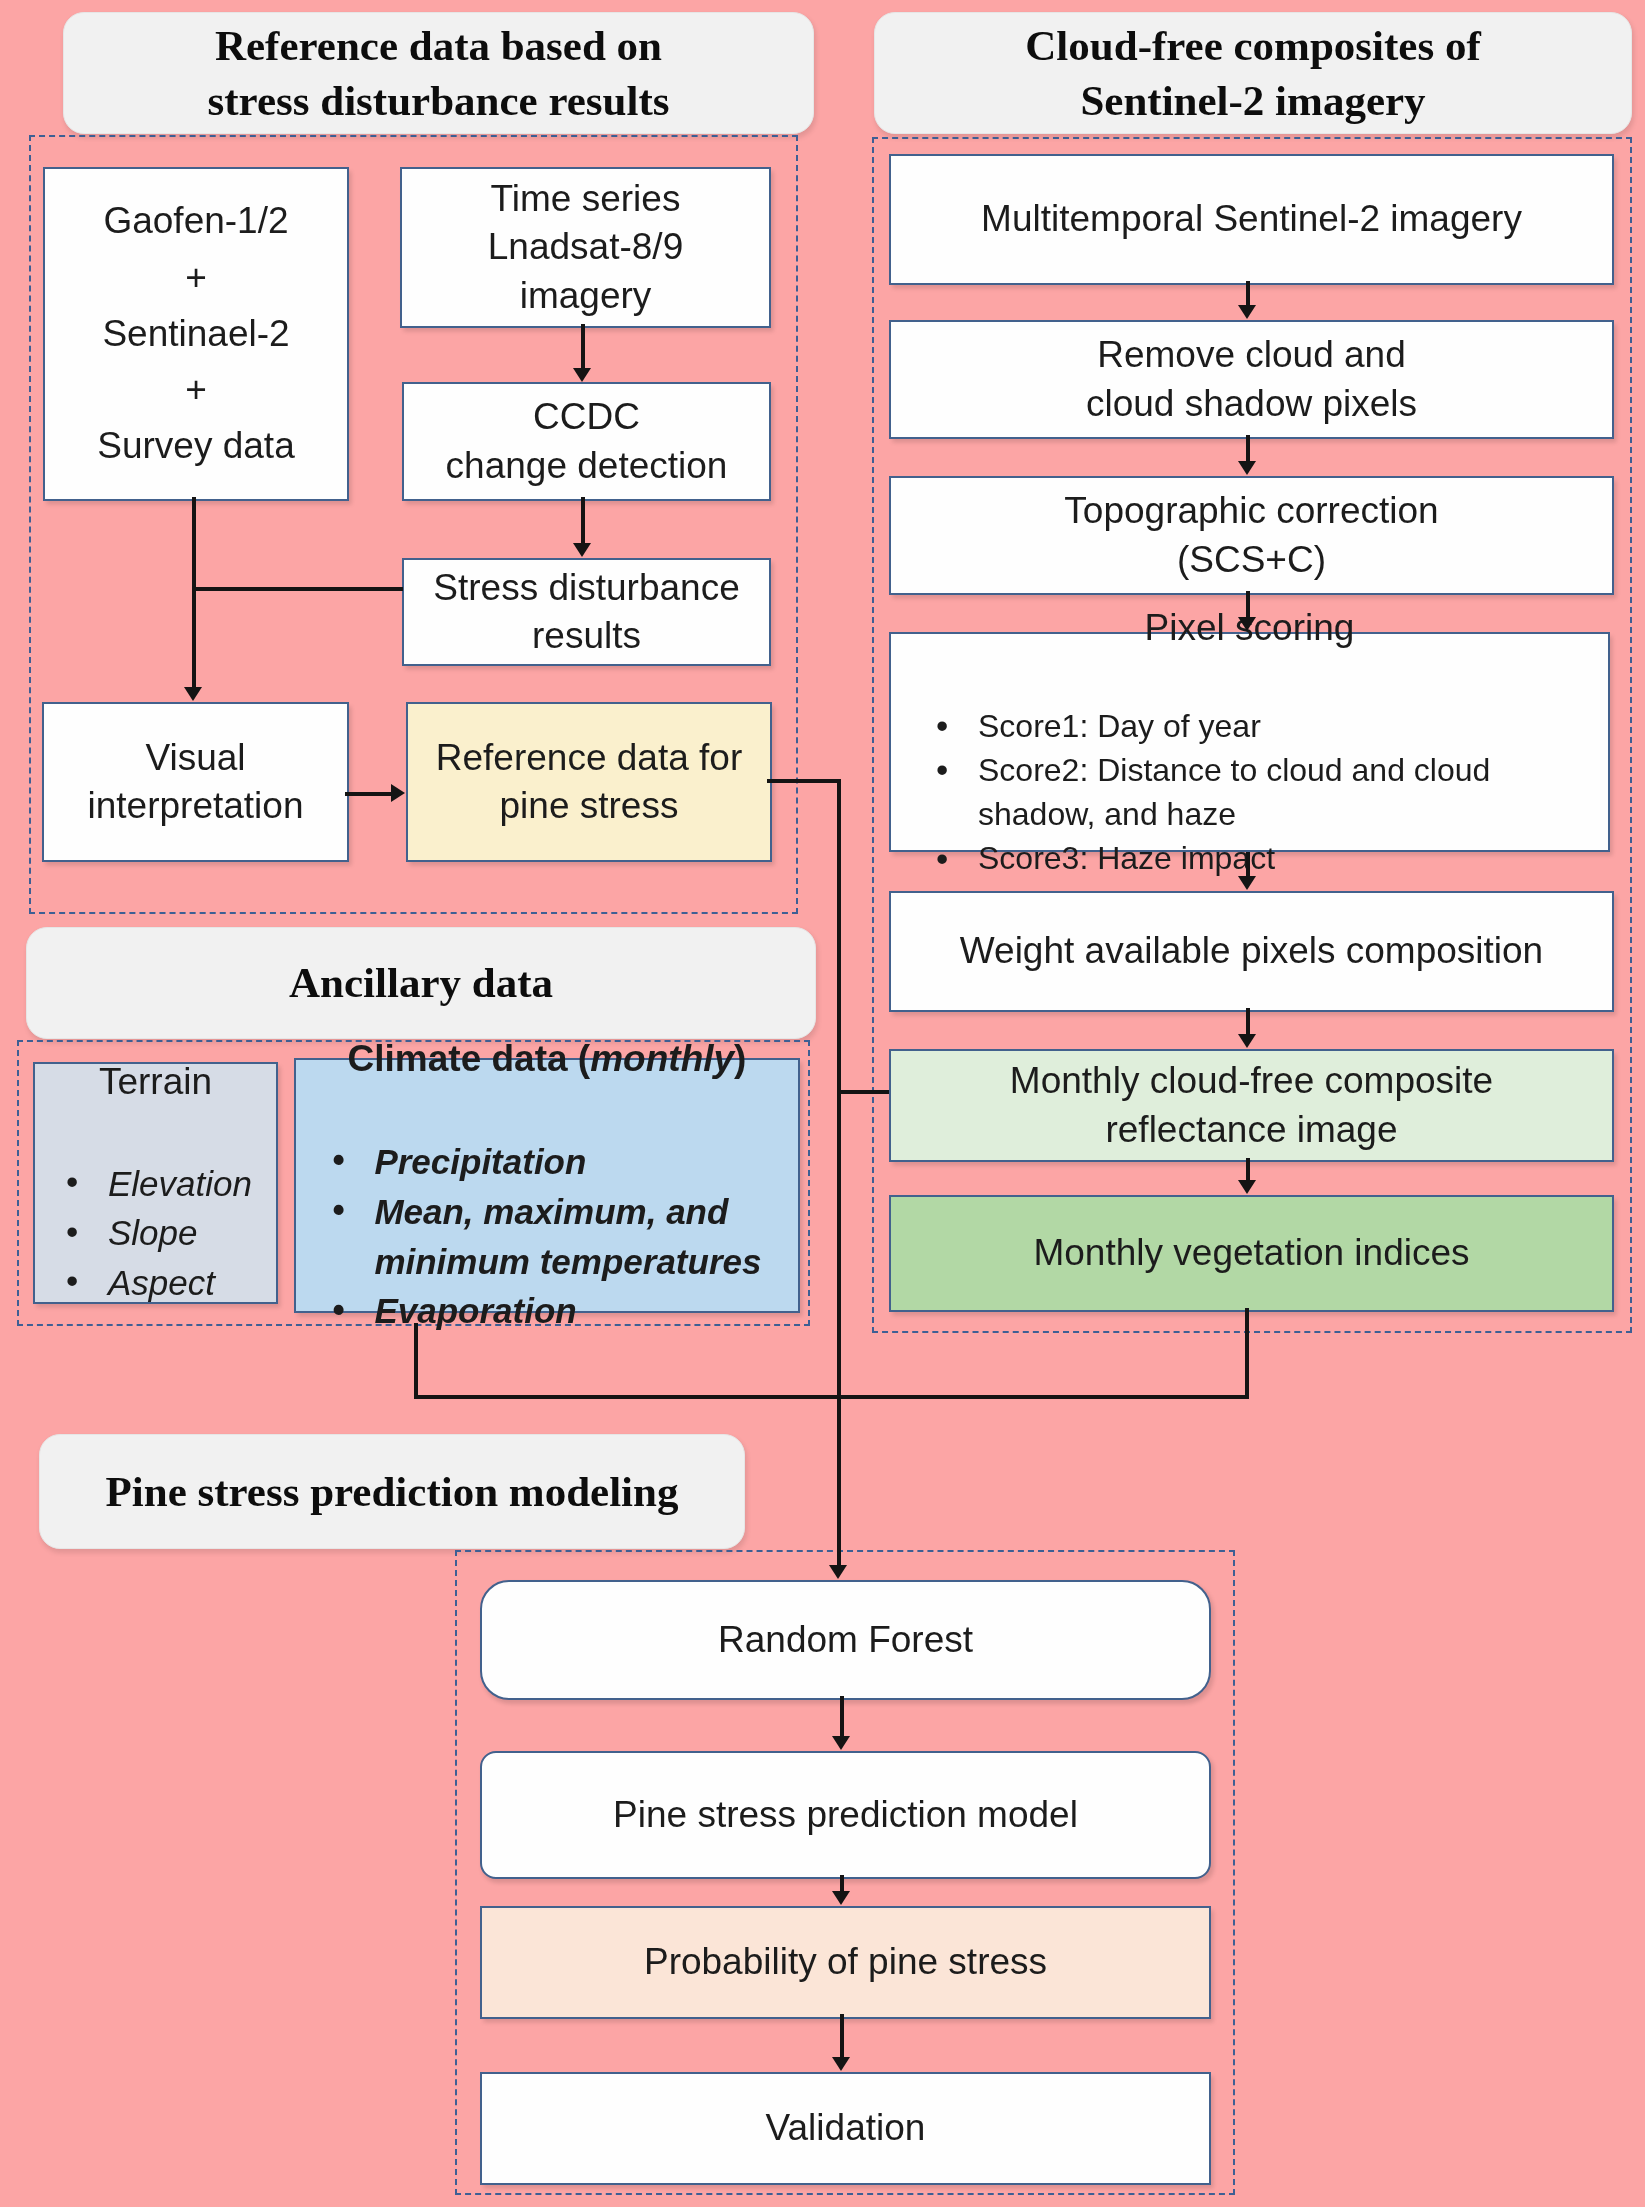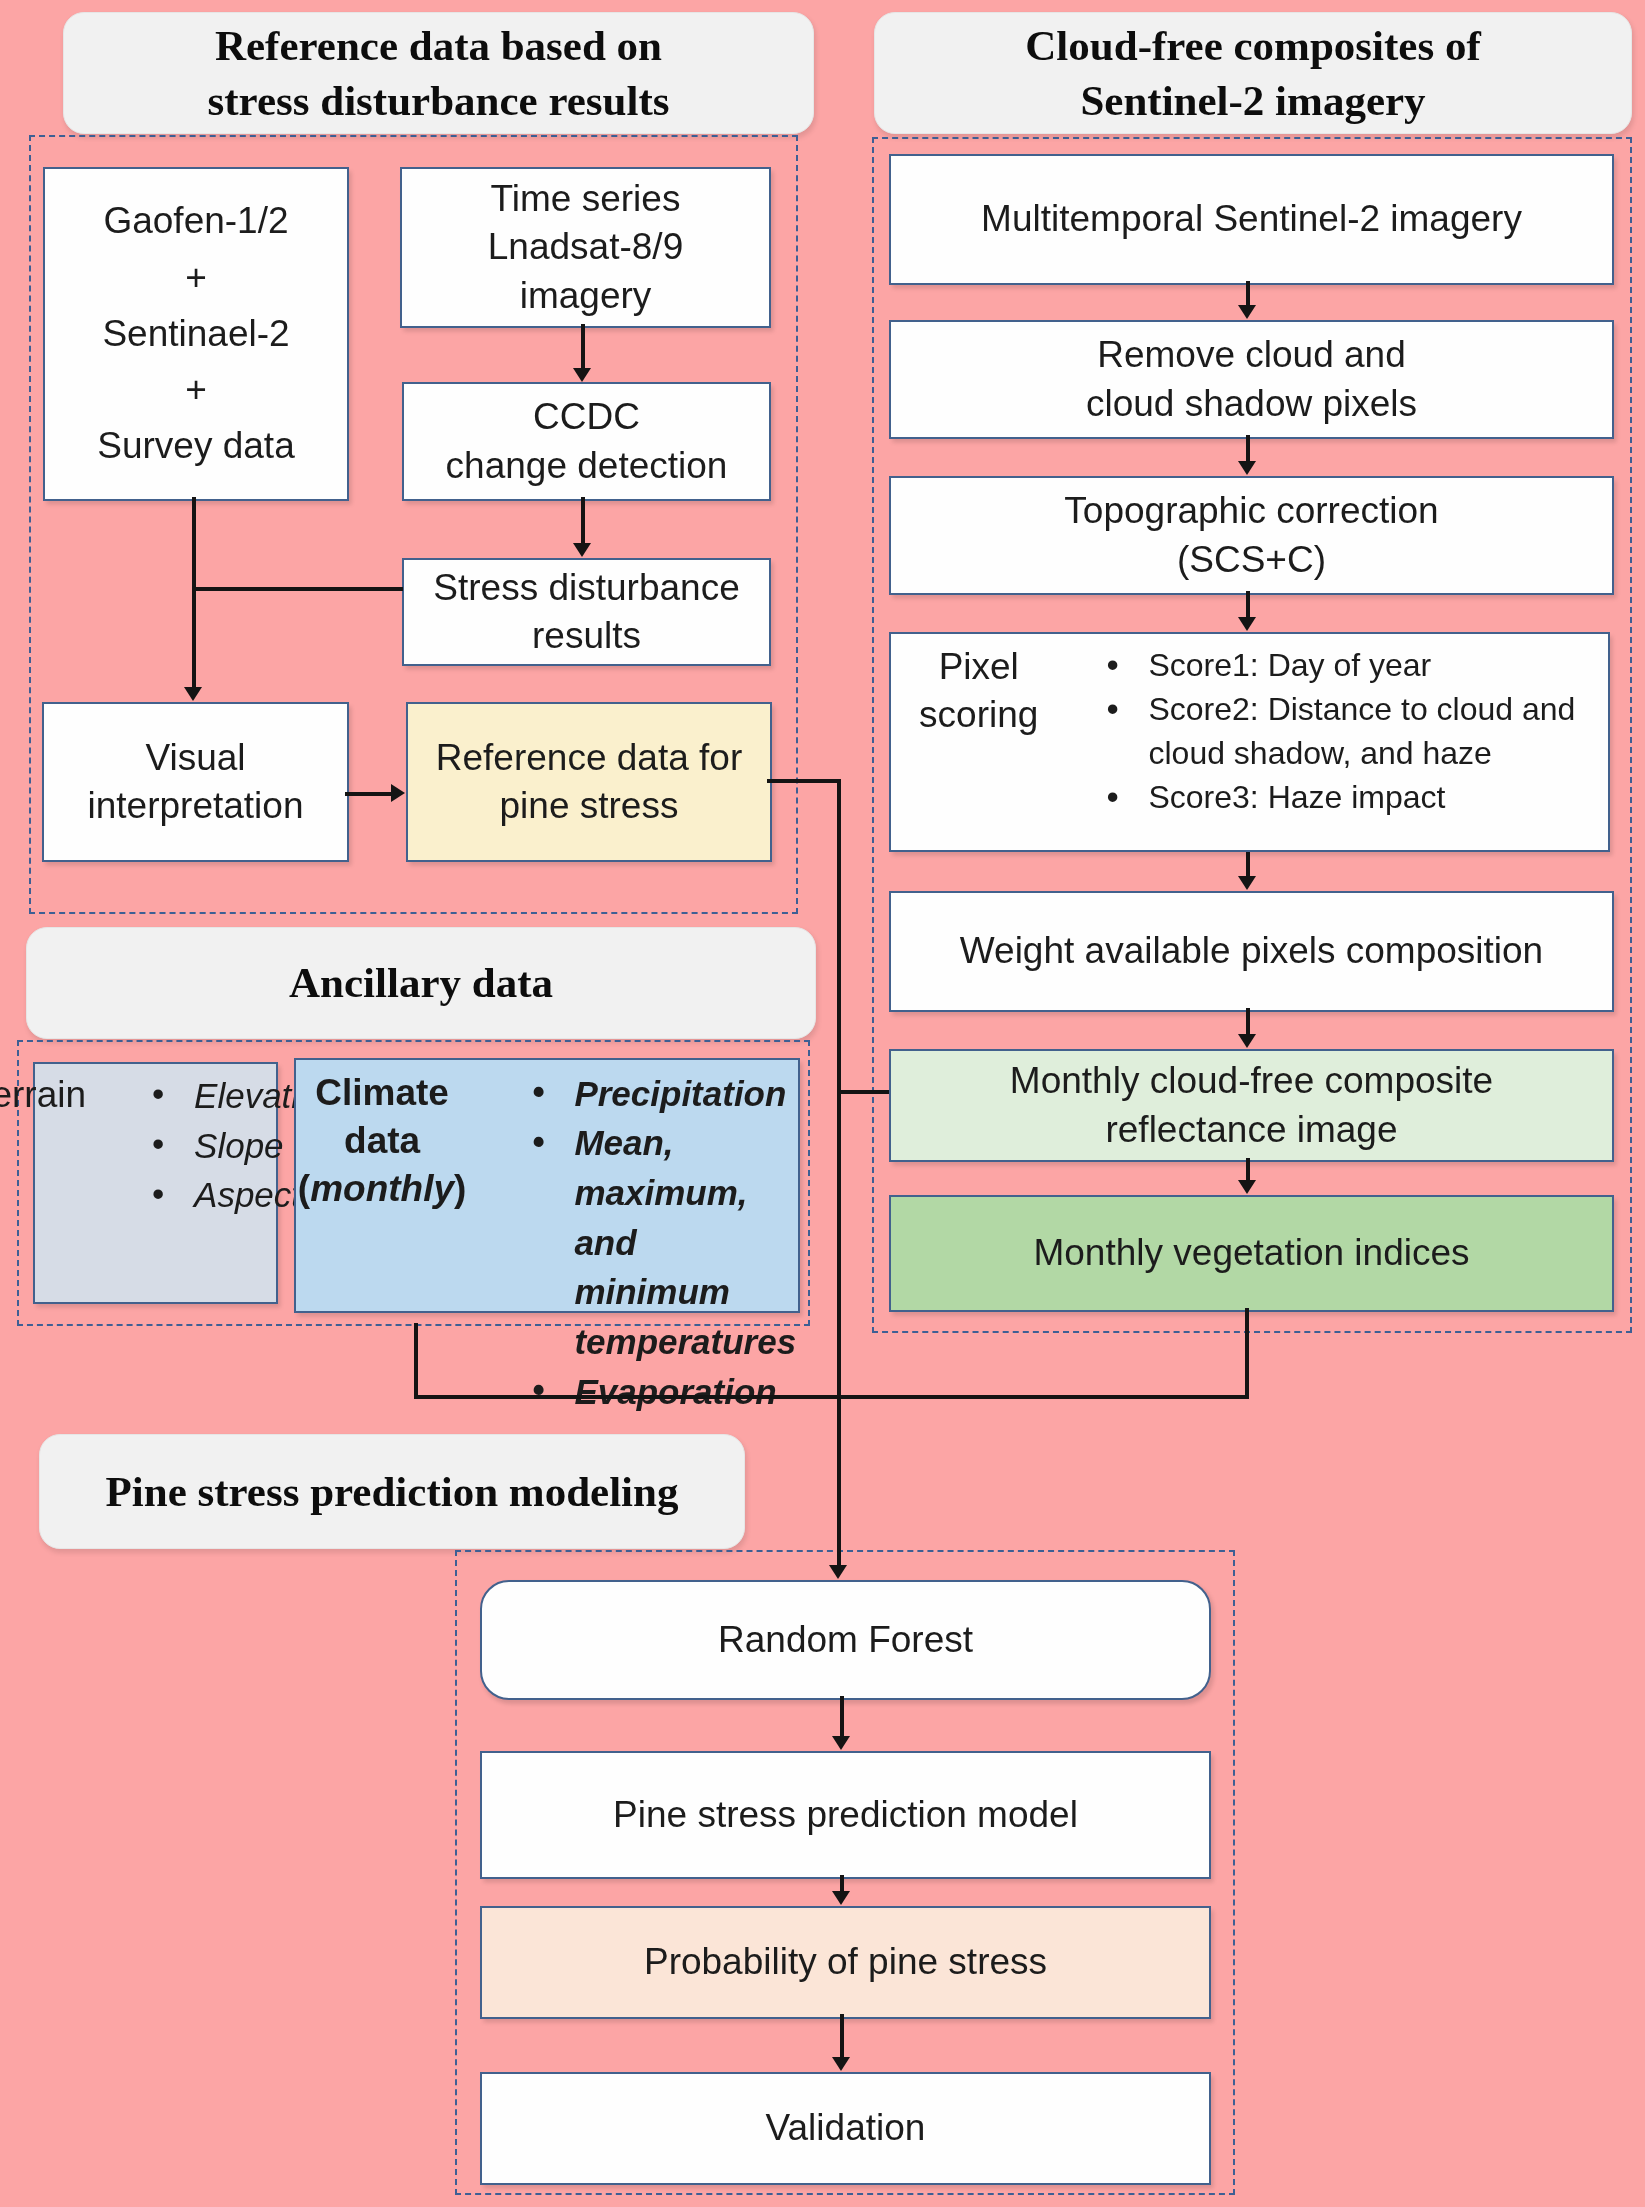--- a/index.html
+++ b/index.html
@@ -44,21 +44,21 @@
     box-shadow:2.6px 3.5px 4.3px rgba(0,0,0,0.13);
   }
   .box.sources{line-height:1.52;}
   .box.fill-yellow{background:#faf0cd;}
   .box.fill-ltgreen{background:#dfeedb;}
   .box.fill-green{background:#b2d8a5;}
   .box.fill-peach{background:#fbe5d7;}
   .box.fill-terrain{background:#d6dce6;}
   .box.fill-climate{background:#bcd9ef;}
   
-  .box.col{flex-direction:row;align-items:stretch;justify-content:center;text-align:left;white-space:normal;gap:47px;}
+  .box.col{flex-direction:column;align-items:stretch;justify-content:center;text-align:left;white-space:normal;gap:47px;}
   .box-head{text-align:center;font-size:37px;line-height:1.3;margin:0 0 5.2px 0;}
   ul.blist{list-style:none;margin:0;padding:0;}
   ul.blist li{
     position:relative;
     padding-left:61px;
     font-size:32px;line-height:1.38;
   }
   ul.blist li::before{
     content:"\2022";
     position:absolute;left:19px;top:-1.7px;
@@ -166,21 +166,21 @@
     </div>
     <ul class="blist">
       <li>Precipitation</li>
       <li>Mean, maximum, and minimum temperatures</li>
       <li>Evaporation</li>
     </ul>
   </div>
 
   <div class="box" style="left:480px;top:1580px;width:727px;height:116px;border-radius:29px;">Random Forest</div>
 
-  <div class="box" style="left:480px;top:1751px;width:727px;height:124px;">Pine stress prediction model</div>
+  <div class="box" style="left:480px;top:1751px;width:727px;height:124px;border-radius:16px;">Pine stress prediction model</div>
 
   <div class="box fill-peach" style="left:480px;top:1906px;width:727px;height:109px;">Probability of pine stress</div>
 
   <div class="box" style="left:480px;top:2072px;width:727px;height:109px;">Validation</div>
 
   <div class="vline" style="left:581px;top:324px;height:47px;"></div>
   <div class="head-down" style="left:573px;top:368px;"></div>
 
   <div class="vline" style="left:581px;top:497px;height:48px;"></div>
   <div class="head-down" style="left:573px;top:543px;"></div>

